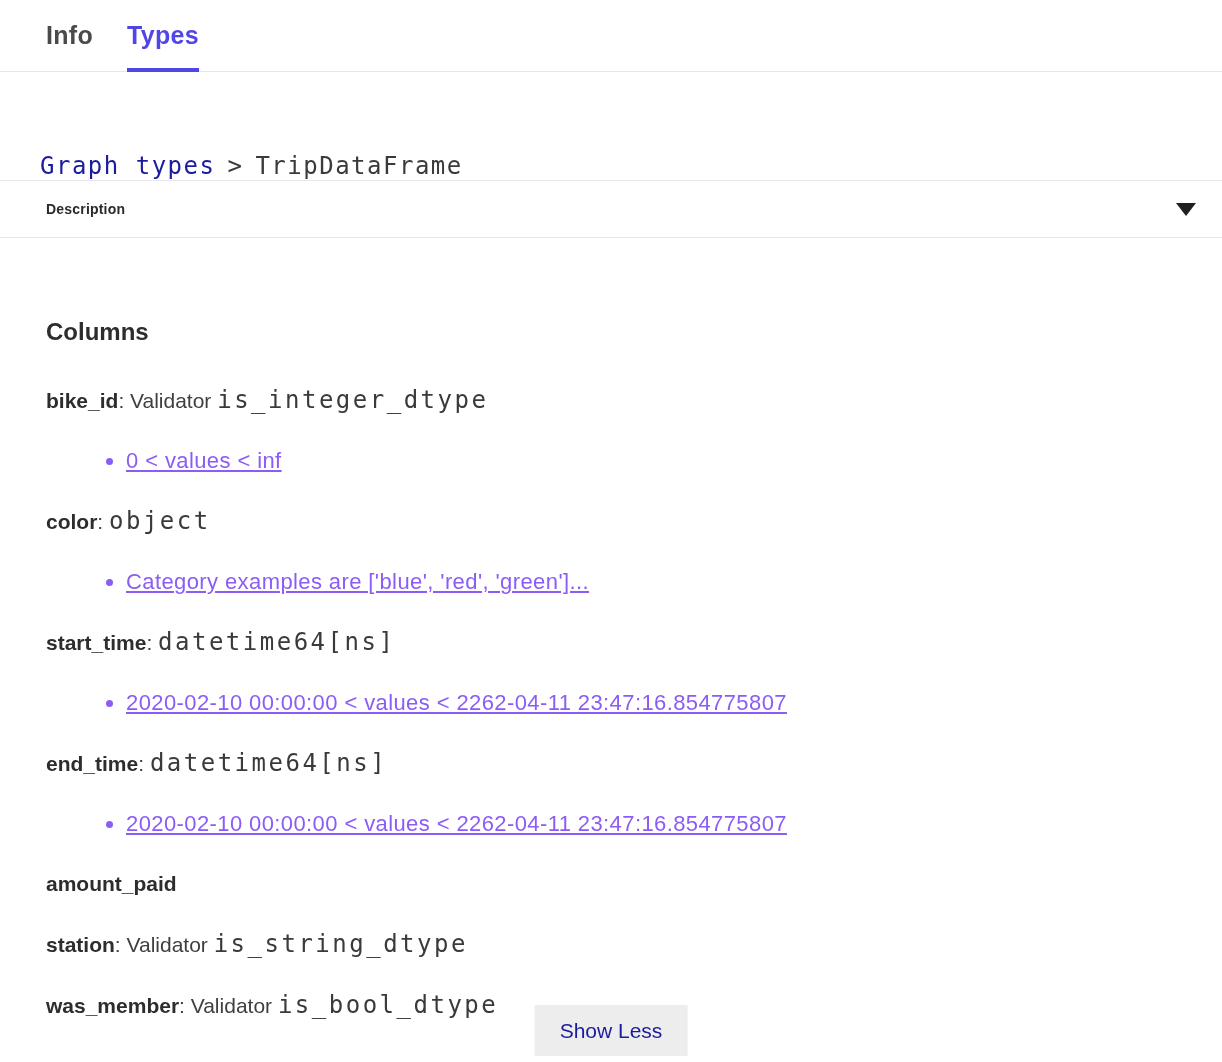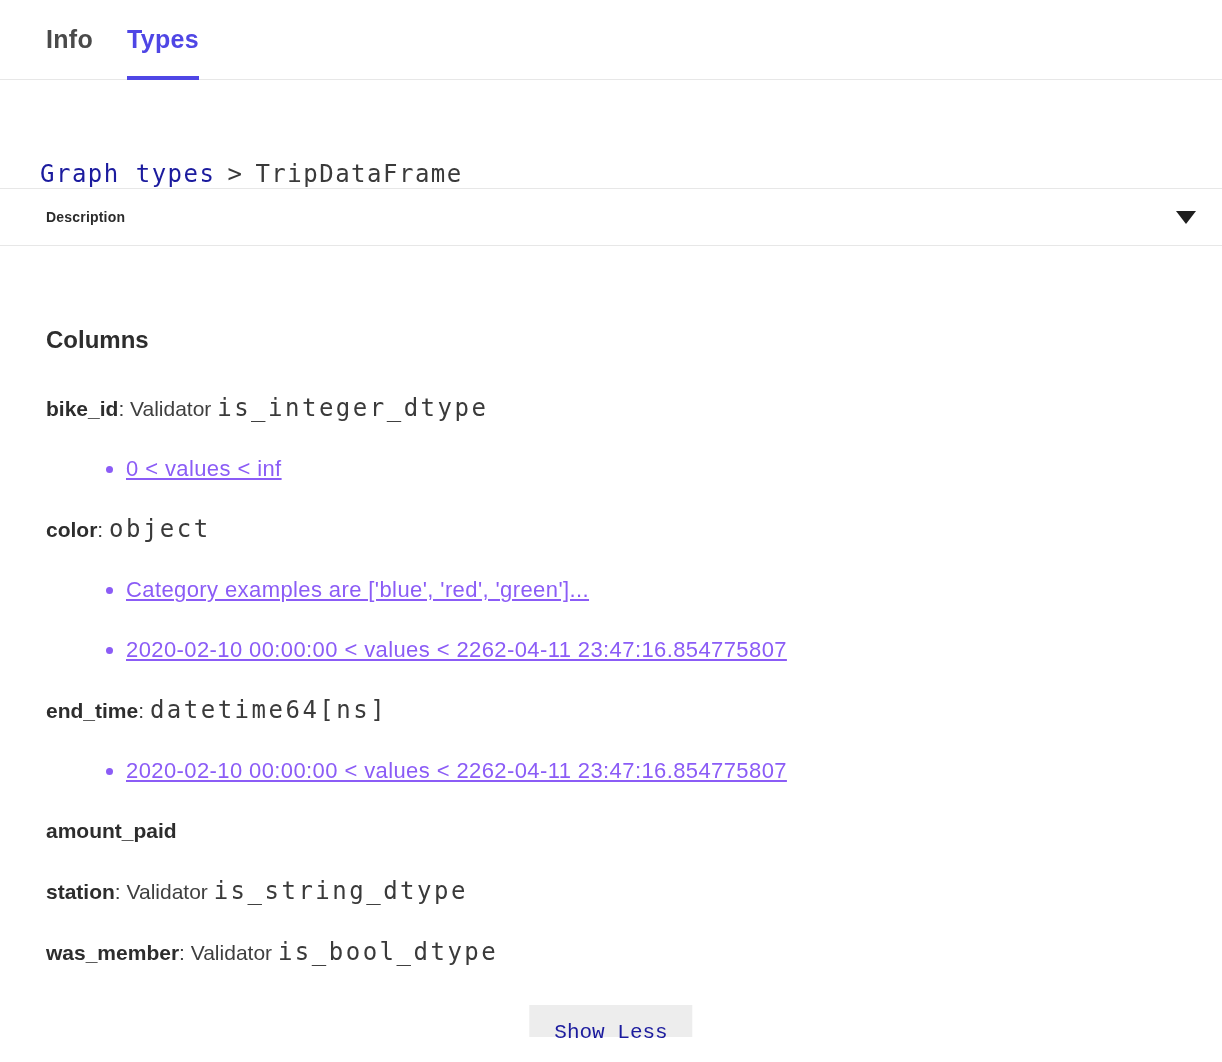--- a/index.html
+++ b/index.html
@@ -11,21 +11,21 @@
   * { box-sizing: border-box; }
   html, body { margin: 0; padding: 0; }
   body {
     width: 1222px; height: 1062px; position: relative; overflow: hidden;
     background: #ffffff; color: #3f3f3f;
     font-family: "Liberation Sans", sans-serif;
   }
 
   
   .tabbar {
-    display: flex; gap: 34px; padding: 0 46px; height: 80px;
+    display: flex; gap: 34px; padding: 0 46px; height: 72px;
     border-bottom: 1px solid var(--border); align-items: stretch;
   }
   .tab {
     display: flex; align-items: center; position: relative; cursor: pointer;
     font-size: 25px; font-weight: 600; color: #4a4a4a; letter-spacing: 0.3px;
   }
   .tab.active { color: var(--accent); }
   .tab.active::after {
     content: ""; position: absolute; left: 0; right: 0; bottom: -1px;
     height: 4px; background: var(--accent);
@@ -67,23 +67,23 @@
     letter-spacing: 2.5px; color: #3a3a3a; margin-top: 16px;
   }
   ul.bullets {
     margin: 0 0 34px; padding: 0 0 0 80px; list-style: disc outside;
   }
   ul.bullets li { font-size: 22px; line-height: 26px; color: #8b5cf6; letter-spacing: 0.4px; text-decoration: underline; }
 
   
   .show-less {
     position: absolute; top: 1005px; left: 50%; transform: translateX(-50%);
-    height: 23px; padding: 16px 25px; border: none; cursor: pointer;
+    height: 51px; padding: 0 25px; border: none; cursor: pointer;
     background: var(--btn-bg); color: var(--link);
-    font-family: Liberation Mono, monospace; font-size: 21px;
+    font-family: Liberation Sans, sans-serif; font-size: 21px;
   }
 </style>
 </head>
 <body>
 
 <div class="tabbar">
   <div class="tab">Info</div>
   <div class="tab active">Types</div>
 </div>
 
@@ -102,20 +102,21 @@
   <h2 class="columns-heading">Columns</h2>
   <div id="columns-list">
       <p class="entry"><strong>bike_id</strong><span>: Validator </span><code>is_integer_dtype</code></p>
       <ul class="bullets">
         <li>0 &lt; values &lt; inf</li>
       </ul>
       <p class="entry"><strong>color</strong><span>: </span><code>object</code></p>
       <ul class="bullets">
         <li>Category examples are ['blue', 'red', 'green']...</li>
       </ul>
+      <p class="entry"><strong>start_time</strong><span>: </span><code>datetime64[ns]</code></p>
       <ul class="bullets">
         <li>2020-02-10 00:00:00 &lt; values &lt; 2262-04-11 23:47:16.854775807</li>
       </ul>
       <p class="entry"><strong>end_time</strong><span>: </span><code>datetime64[ns]</code></p>
       <ul class="bullets">
         <li>2020-02-10 00:00:00 &lt; values &lt; 2262-04-11 23:47:16.854775807</li>
       </ul>
       <p class="entry"><strong>amount_paid</strong></p>
       <p class="entry"><strong>station</strong><span>: Validator </span><code>is_string_dtype</code></p>
       <p class="entry"><strong>was_member</strong><span>: Validator </span><code>is_bool_dtype</code></p>

